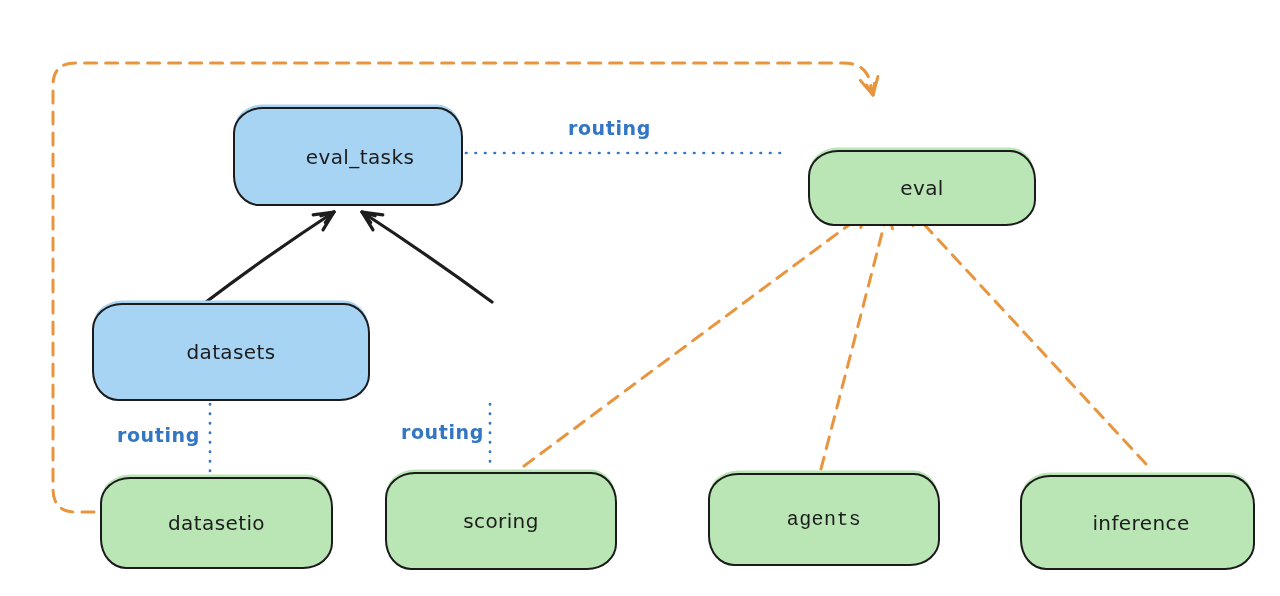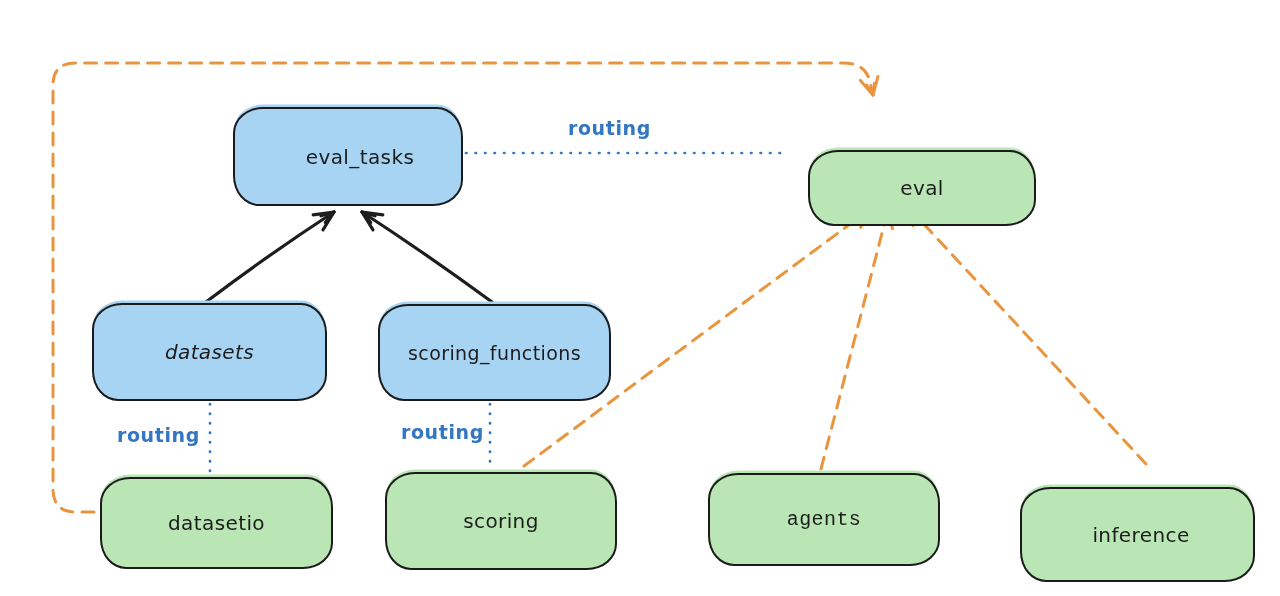--- a/index.html
+++ b/index.html
@@ -19,26 +19,26 @@
     position:absolute; z-index:2; display:flex; align-items:center; justify-content:center;
     border:2.6px solid var(--node-border); color:var(--node-text);
     font-size:20px; letter-spacing:0.4px;
     border-radius:30px 26px 30px 26px / 26px 30px 26px 30px;
   }
   .node.blue  { background:var(--node-blue-fill);  box-shadow:0 -3.5px 0 -1px var(--node-blue-fill); }
   .node.green { background:var(--node-green-fill); box-shadow:0 -3.5px 0 -1px var(--node-green-fill); }
 
   .n-eval-tasks        { left:233px; top:107px; width:230px; height:99px;padding-left:24px; }
   .n-eval              { left:808px; top:106px; width:228px; height:76px;margin-top:44px; }
-  .n-datasets          { left:92px;  top:303px; width:235px; height:98px;font-style:italic; }
+  .n-datasets          { left:92px;  top:303px; width:278px; height:98px; }
   .n-scoring-functions { left:378px; top:304px; width:233px; height:97px; font-size:19px; }
   .n-datasetio         { left:100px;  top:477px; width:233px; height:92px; }
   .n-scoring           { left:385px; top:472px; width:232px; height:98px;justify-content:center; }
   .n-agents            { left:708px; top:473px; width:232px; height:93px;font-family:Liberation Mono, monospace; }
-  .n-inference         { left:1020px;top:487px; width:235px; height:95px;padding-left:7px; }
+  .n-inference         { left:1020px;top:475px; width:235px; height:95px;padding-left:7px; }
 
   .routing-label {
     position:absolute; z-index:2; color:var(--routing-blue);
     font-weight:bold; font-size:19px; letter-spacing:0.6px;
   }
   .rl-top    { left:568px; top:117px; }
   .rl-left   { left:117px; top:424px; }
   .rl-middle { left:401px; top:421px; }
 
   .edge-black { stroke:var(--arrow-black); stroke-width:3.2; fill:none; stroke-linecap:round; }
@@ -85,23 +85,20 @@
 
   <div class="node blue n-eval-tasks">
     <span>eval_tasks</span>
   </div>
   <div class="node green n-eval">
     <span>eval</span>
   </div>
   <div class="node blue n-datasets">
     <span>datasets</span>
   </div>
-  <div class="node blue n-scoring-functions">
-    <span>scoring_functions</span>
-  </div>
   <div class="node green n-datasetio">
     <span>datasetio</span>
   </div>
   <div class="node green n-scoring">
     <span>scoring</span>
   </div>
   <div class="node green n-agents">
     <span>agents</span>
   </div>
   <div class="node green n-inference">

